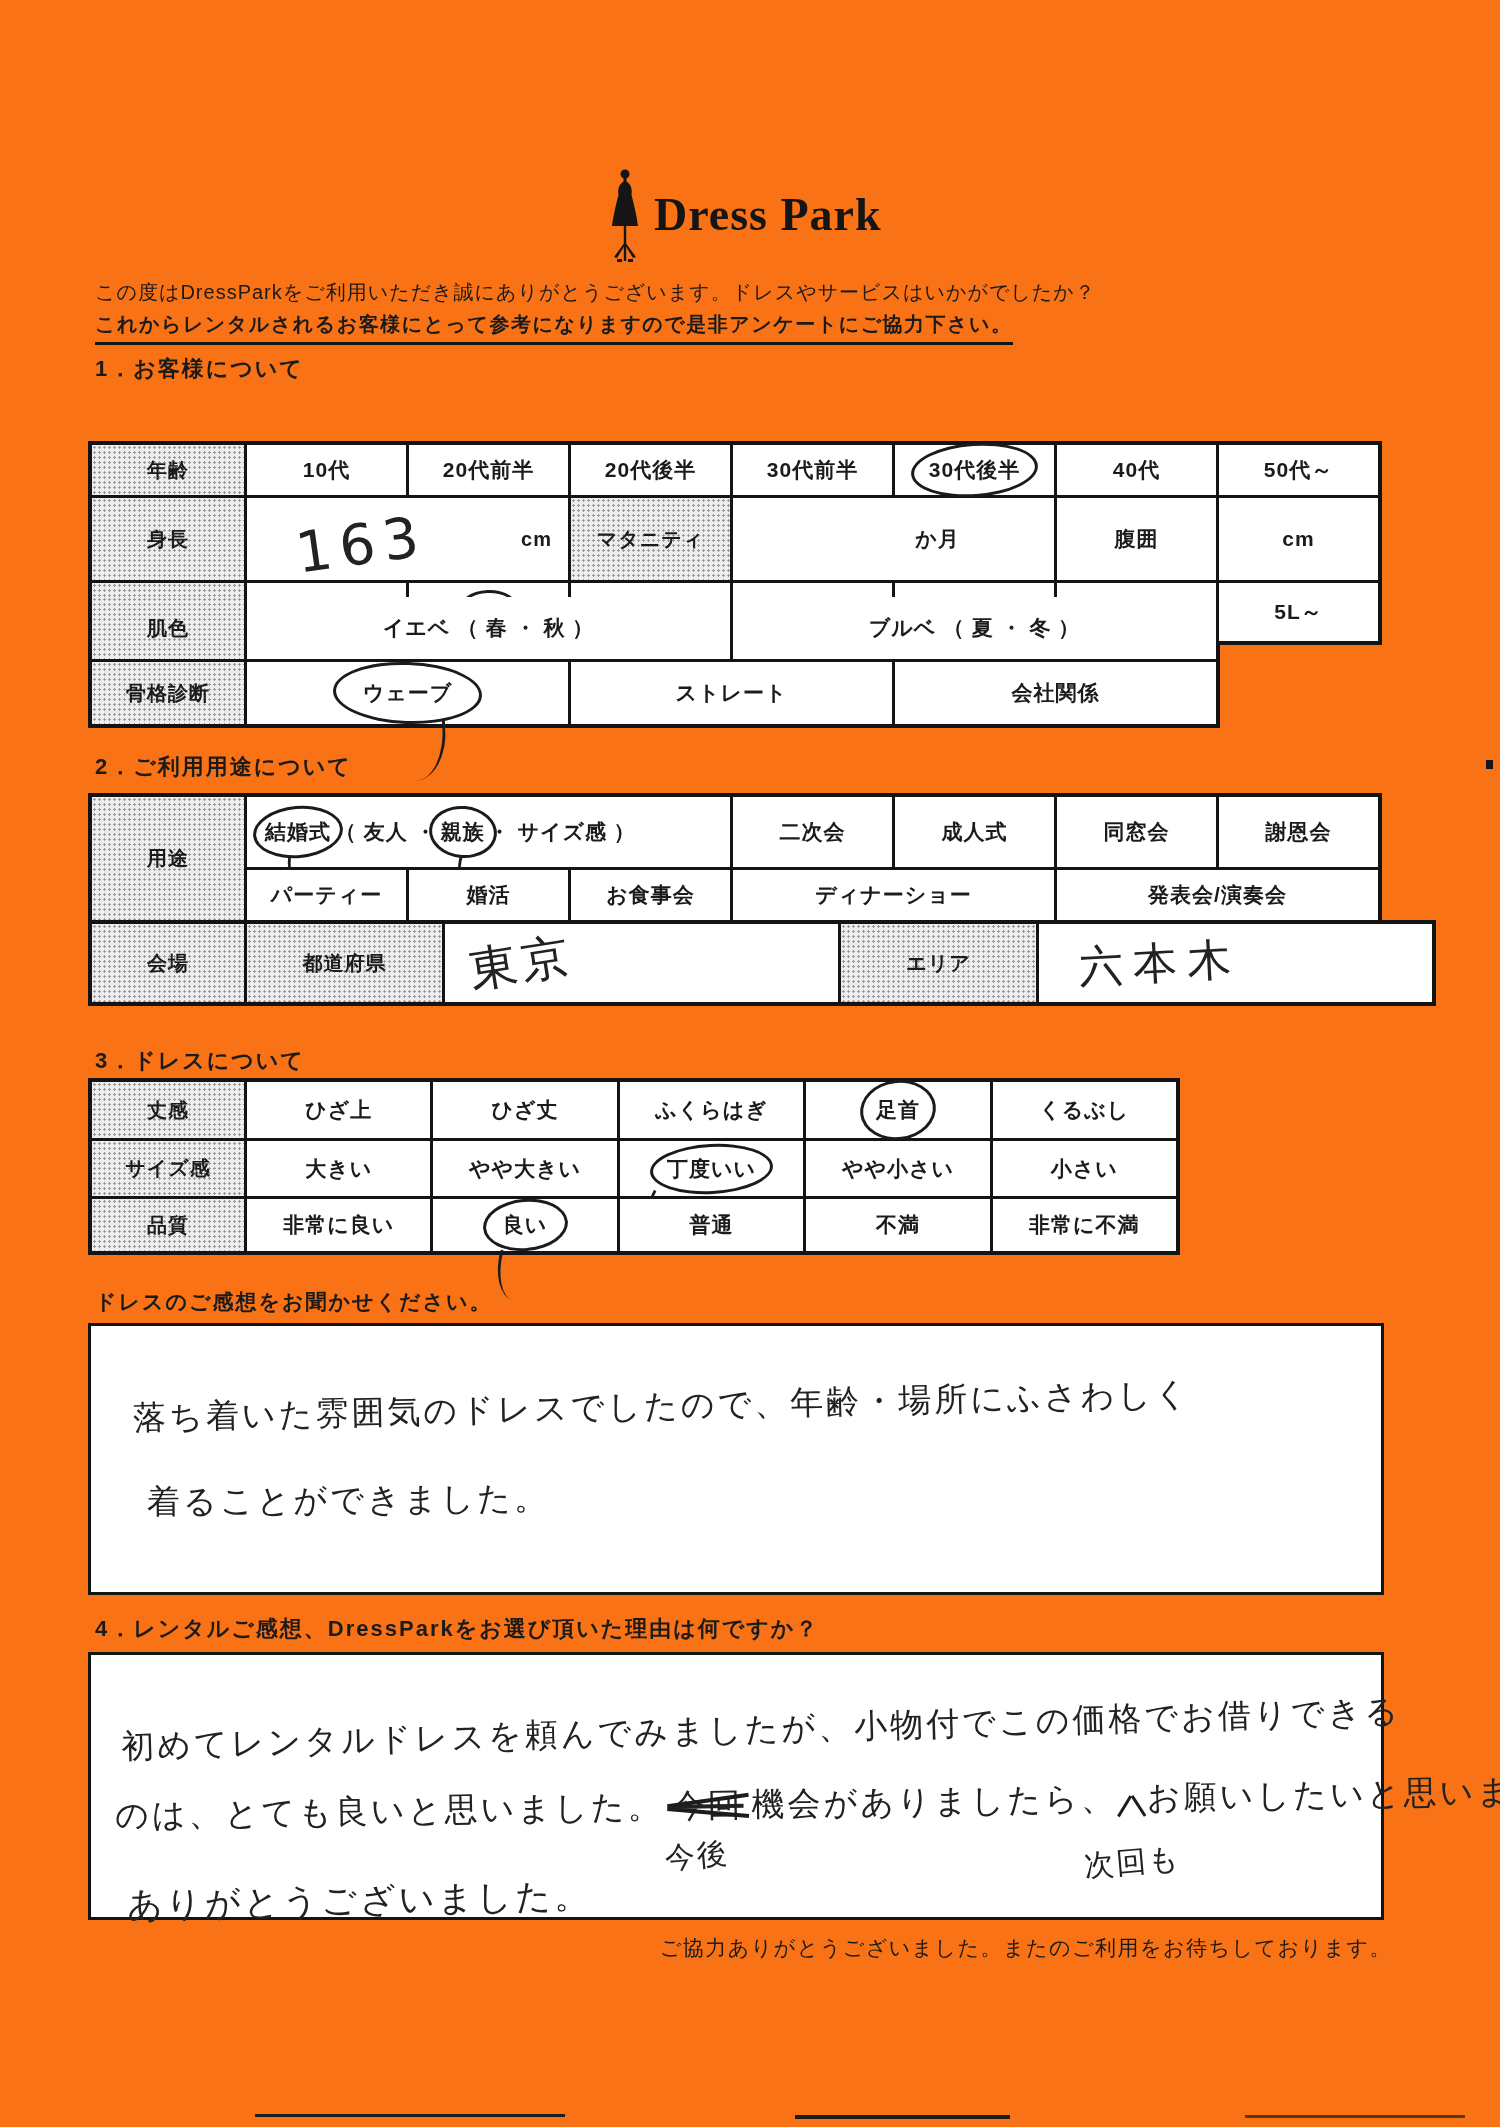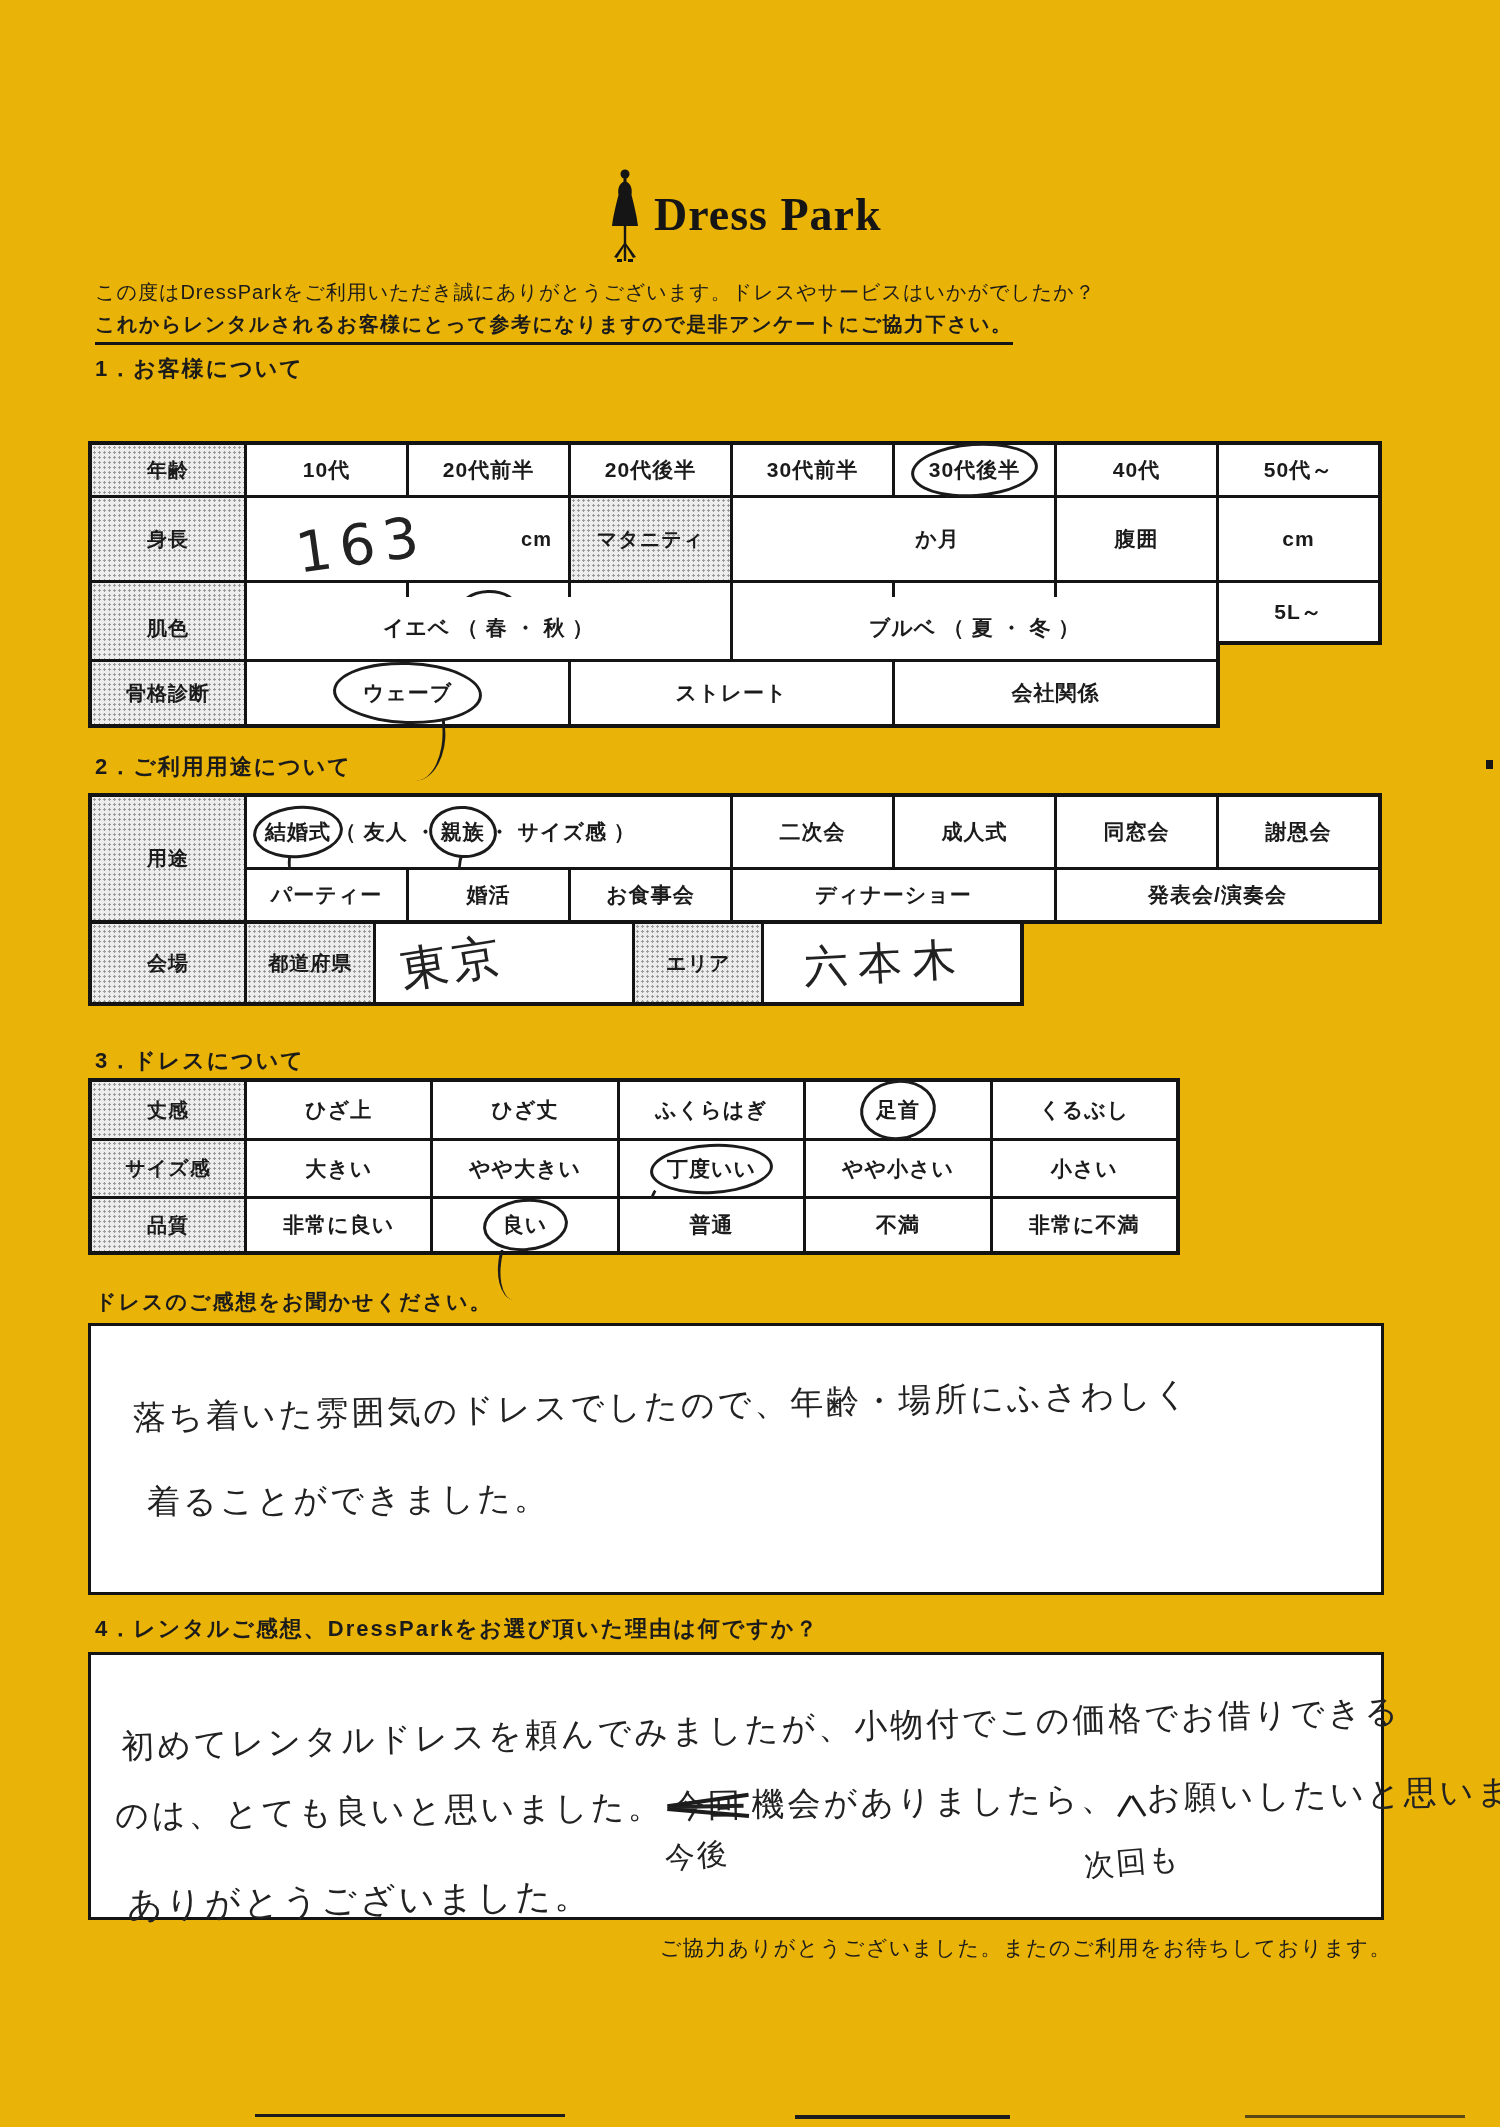--- a/index.html
+++ b/index.html
@@ -1,17 +1,17 @@
 <!DOCTYPE html>
 <html><head>
 <meta charset="utf-8">
 <style>
   * { margin:0; padding:0; box-sizing:border-box; }
   body { background:#ffffff; font-family:"Liberation Sans","DejaVu Sans",sans-serif; }
-  .page { position:relative; width:1500px; height:2127px; background:#eab308; overflow:hidden; color:#1b1b1b; }
+  .page { position:relative; width:1500px; height:2127px; background:#f97316; overflow:hidden; color:#1b1b1b; }
 
   
   .logo { position:absolute; top:168px; left:608px; display:flex; align-items:flex-start; }
   .logo svg { display:block; }
   .brand { font-family:"Liberation Serif","DejaVu Serif",serif; font-size:46px; font-weight:600; letter-spacing:1px; color:#151515; margin:20px 0 0 12px; }
 
   
   .intro1 { position:absolute; top:279px; left:95px; font-size:20px; letter-spacing:1px; font-weight:500; }
   .intro2 { position:absolute; top:311px; left:95px; font-size:20px; letter-spacing:1.5px; font-weight:bold; border-bottom:3px solid #151515; padding-bottom:4px; }
   .h-sec { position:absolute; left:95px; font-size:22px; font-weight:bold; letter-spacing:2px; }
@@ -20,21 +20,21 @@
   .grid { position:absolute; display:grid; gap:3px; background:#141414; border:4px solid #141414; }
   .cell { position:relative; background:#fff; display:flex; align-items:center; justify-content:center;
           font-size:21px; font-weight:bold; letter-spacing:1px; white-space:nowrap; z-index:1; }
   .cell.hdr { background-color:#ededed;
       background-image:radial-gradient(#9a9a9a 1px, rgba(0,0,0,0) 1.2px);
       background-size:5px 5px; font-size:20px; }
 
   #tblA { top:393px; left:88px; width:1294px; grid-template-columns:152px repeat(7,1fr); grid-template-rows:50px 82px 58px;margin-top:48px; }
   #tblB { top:593px; left:88px; width:1132px; grid-template-columns:152px repeat(6,1fr); grid-template-rows:62px 62px; }
   #tblC { top:793px; left:88px; width:1294px; grid-template-columns:152px repeat(7,1fr); grid-template-rows:70px 50px; }
-  #tblD { top:920px; left:88px; width:936px; grid-template-columns:152px repeat(6,1fr); grid-template-rows:78px; }
+  #tblD { top:920px; left:88px; width:1348px; grid-template-columns:152px repeat(6,1fr); grid-template-rows:78px; }
   #tblE { top:1078px; left:88px; width:1092px; grid-template-columns:152px repeat(5,1fr); grid-template-rows:56px 55px 52px; }
 
   
   .ring { position:relative; display:inline-block; padding:0 4px; }
   .oval { position:absolute; border:3px solid #1b1b1b; border-radius:50%; pointer-events:none; z-index:3; }
   .oval::after { content:""; position:absolute; width:22px; height:32px;
       border-left:3px solid #1b1b1b; border-bottom-left-radius:100% 100%;
       left:26px; bottom:-34px; transform:rotate(14deg); }
   .oval.t-dr::after { border-left:none; border-bottom-left-radius:0;
       border-right:3px solid #1b1b1b; border-bottom-right-radius:100% 100%;

